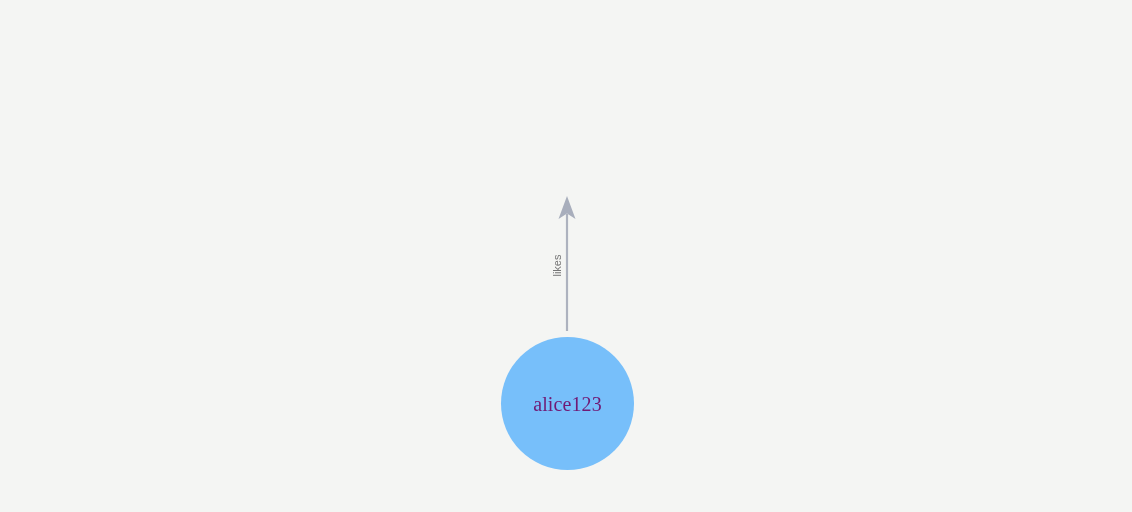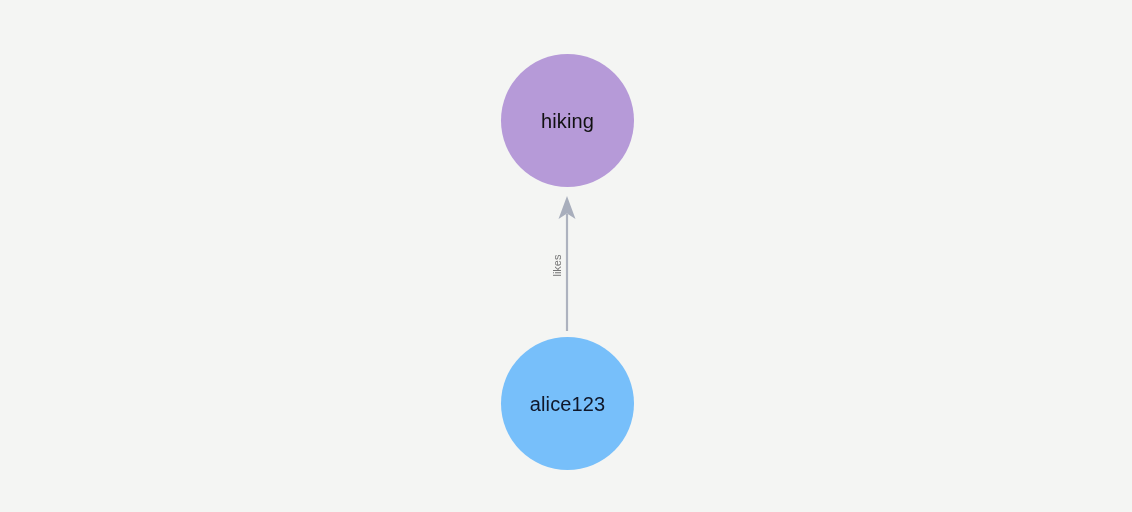--- a/index.html
+++ b/index.html
@@ -53,21 +53,22 @@
     color: #111111;
   }
   #node-alice123 {
     left: 501px;
     top: 337px;
     width: 133px;
     height: 133px;
     background: #77bffa;
   }
   #node-alice123 .node-label {
-    color: #0f172a;
+    color: #701a75;
+    font-family: Liberation Serif, serif;
   }
   .edge-label {
     position: absolute;
     font-family: "Liberation Sans", sans-serif;
     font-size: 11px;
     line-height: 1;
     color: #757575;
     white-space: nowrap;
     transform: rotate(-90deg);
     transform-origin: center center;
@@ -87,21 +88,18 @@
 
   <svg class="edge-layer" viewBox="0 0 1132 512" width="1132" height="512">
     <g>
       <line x1="567" y1="331" x2="567" y2="214" stroke="#adb2be" stroke-width="2.2"></line>
       <polygon points="567,196 575.5,219 567,213.5 558.5,219" fill="#a8aebc"></polygon>
     </g>
   </svg>
 
   <div id="edge-label-likes" class="edge-label">likes</div>
 
-  <div id="node-hiking" class="node">
-    <span class="node-label">hiking</span>
-  </div>
 
   <div id="node-alice123" class="node">
     <span class="node-label">alice123</span>
   </div>
 
 </div>
 
 </body></html>

